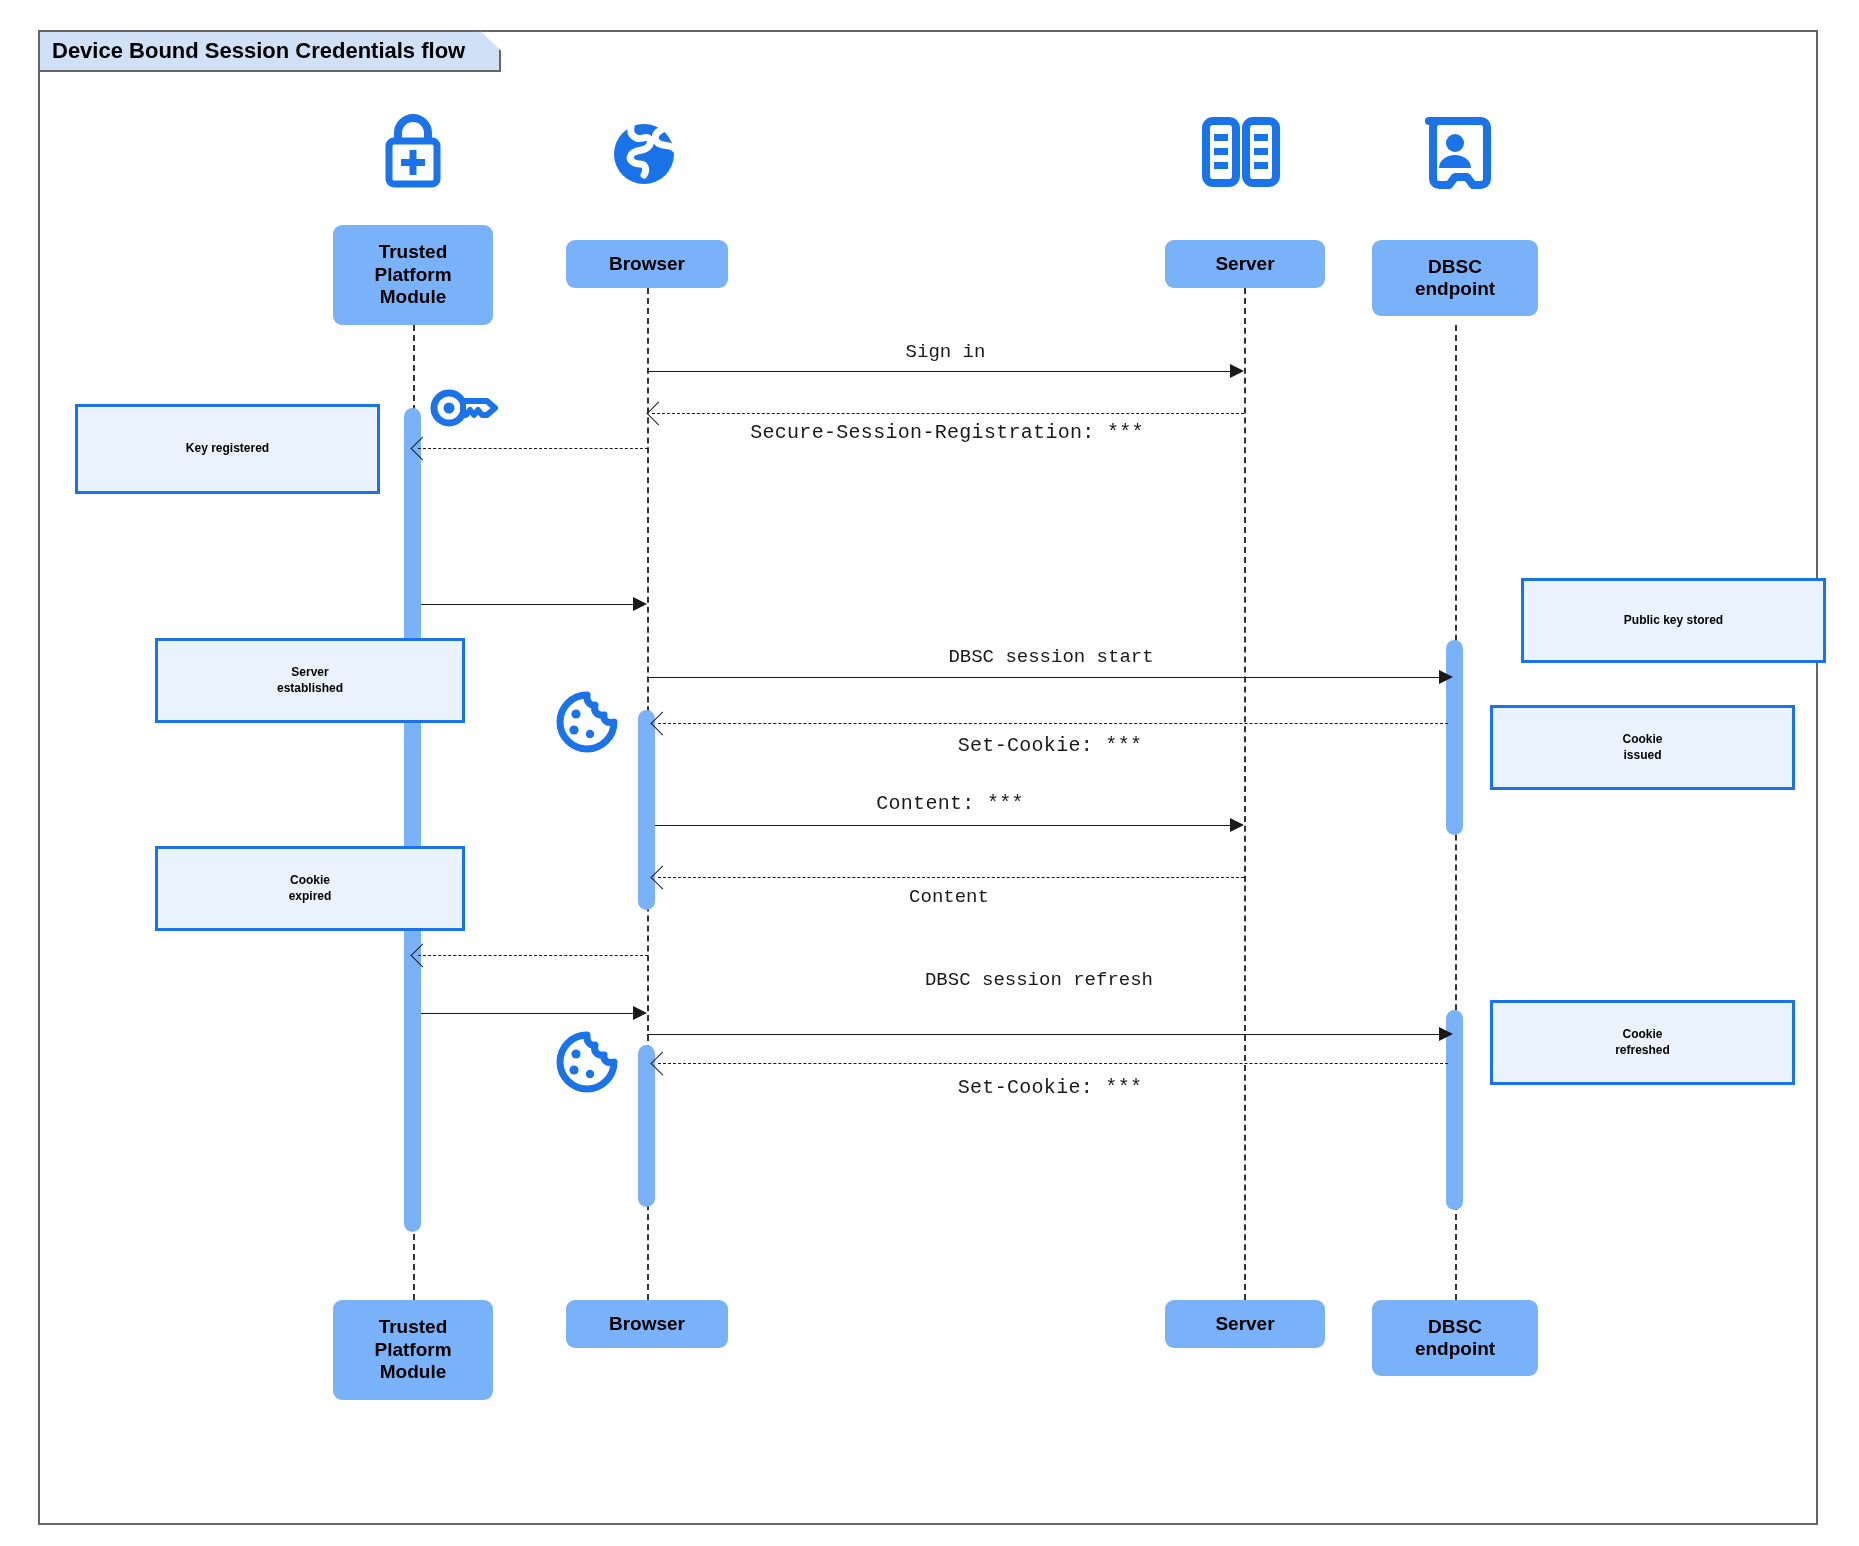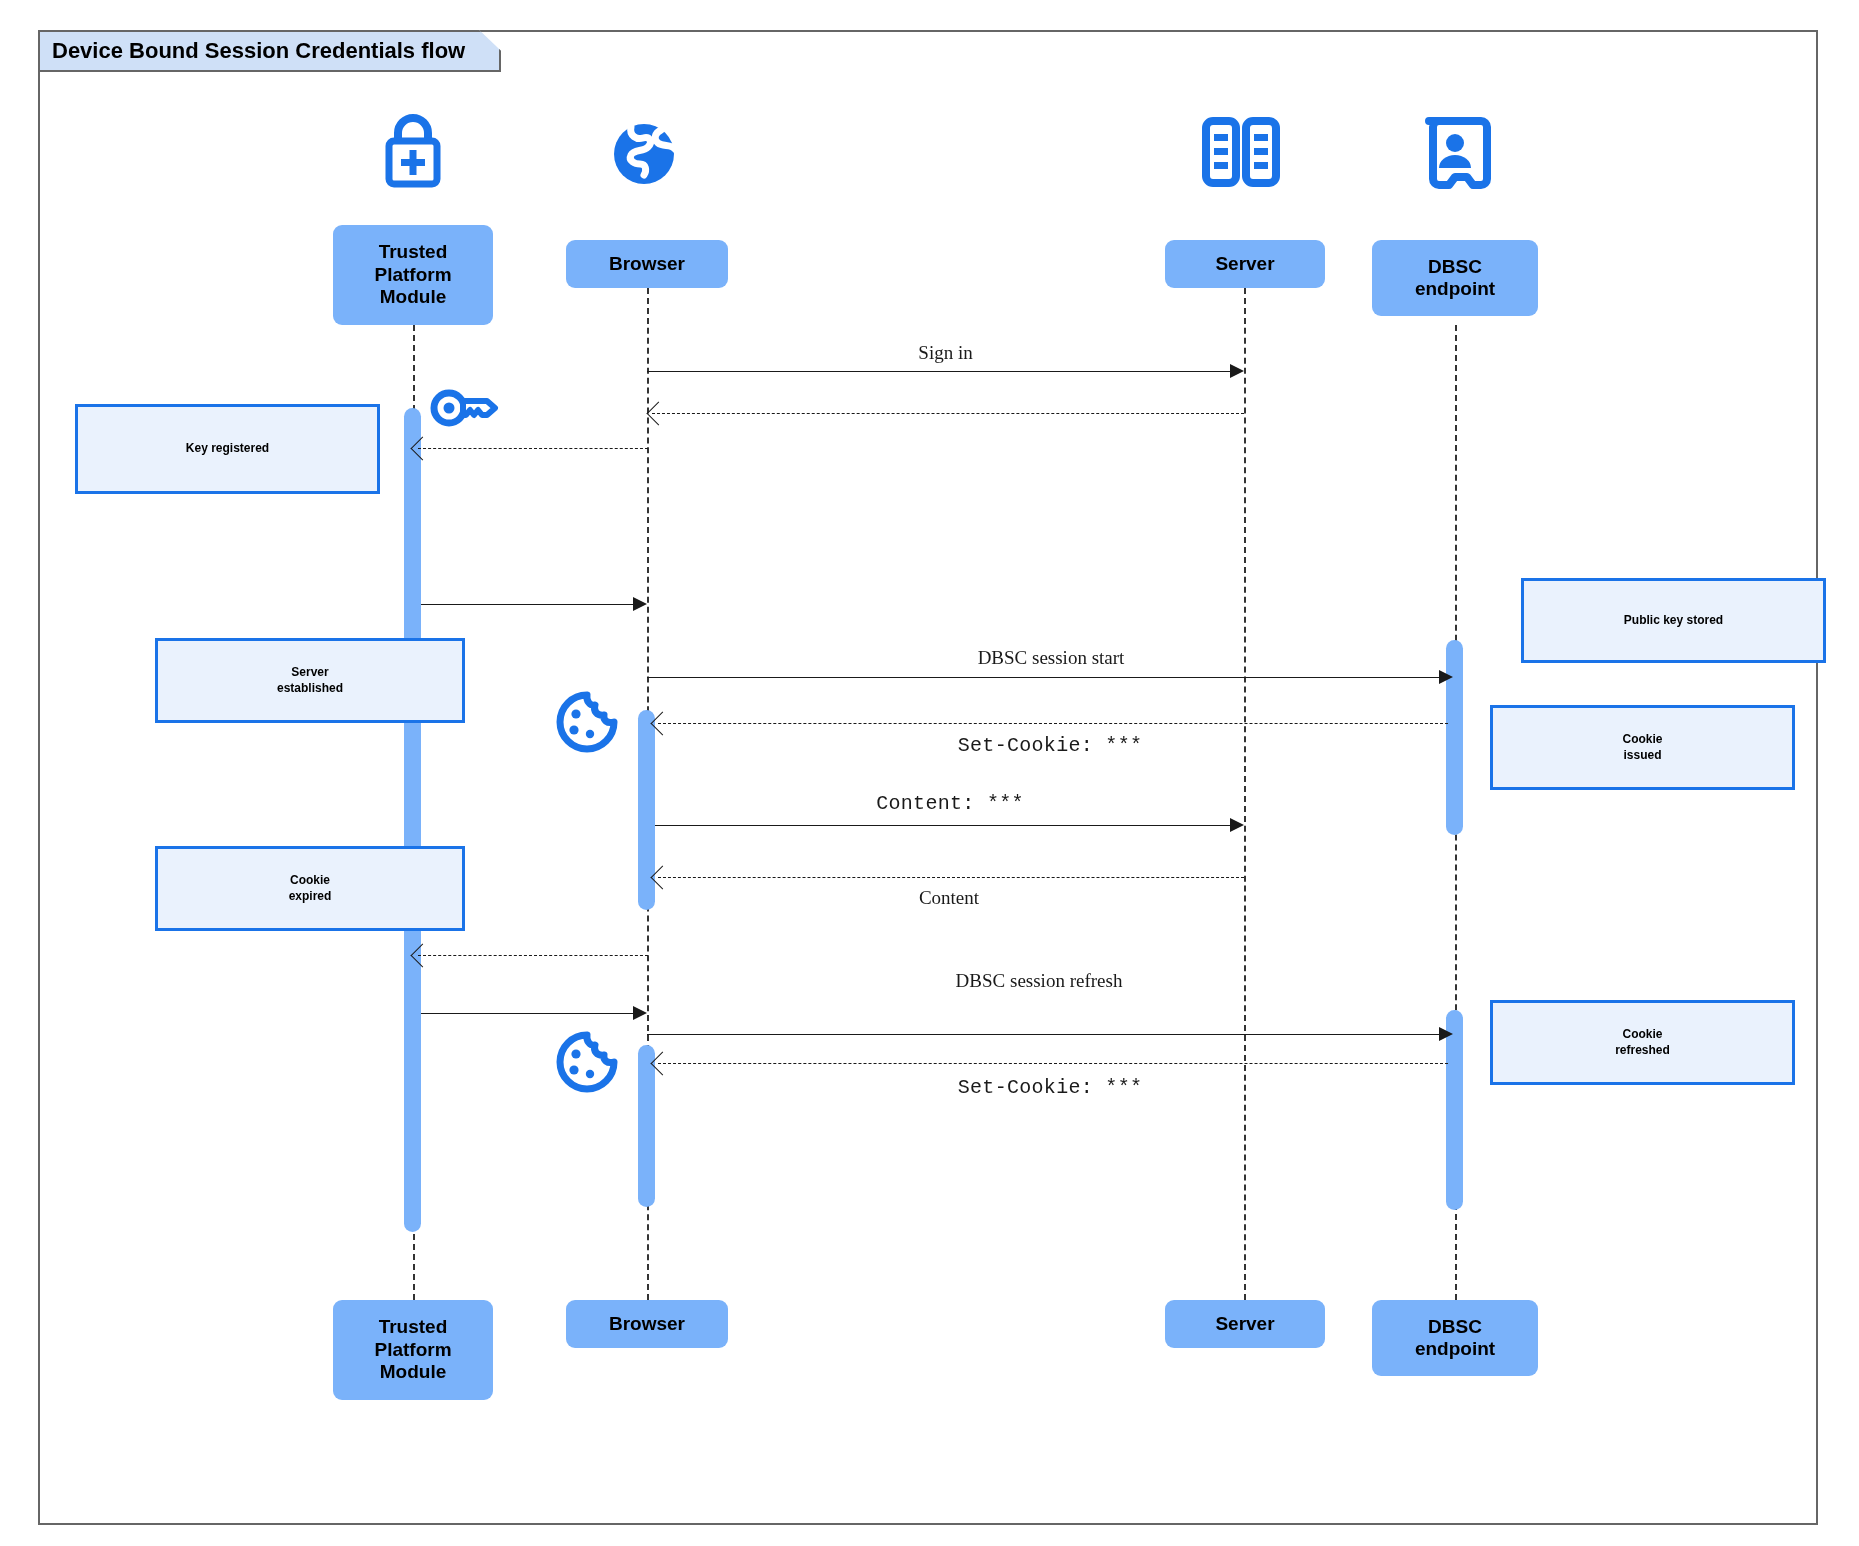--- a/index.html
+++ b/index.html
@@ -30,21 +30,21 @@
         font-weight:bold;font-size:12px;color:#000;line-height:1.28;}
 
   
   .msg-line{position:absolute;height:0;border-top:1.6px solid #1a1a1a;}
   .msg-line.dashed{border-top:1.6px dashed #1a1a1a;}
   .arrow{position:absolute;width:0;height:0;}
   .arrow.solid-r{border-top:7px solid transparent;border-bottom:7px solid transparent;border-left:14px solid #1a1a1a;}
   .arrow.open-l{width:16px;height:16px;border-left:1.8px solid #1a1a1a;border-top:1.8px solid #1a1a1a;transform:rotate(-45deg);}
   .msg-label{position:absolute;font-size:19px;color:#1a1a1a;white-space:pre;text-align:center;line-height:1.35;}
   .msg-label.mono{font-family:"Liberation Mono",monospace;font-size:20px;letter-spacing:.3px;}
-  .msg-label.sans{font-family:Liberation Serif, serif;}
+  .msg-label.sans{font-family:Liberation Mono, monospace;}
 </style>
 </head>
 <body>
 
 <div id="stage">
 
   <div class="frame"></div>
   <div class="frame-tab">
     <span class="frame-title">Device Bound Session Credentials flow</span>
   </div>
@@ -129,20 +129,21 @@
     <span style="white-space:pre-line">DBSC
 endpoint</span>
   </div>
 
   <div class="msg-label sans" style="left:647px;top:340px;width:597px;">Sign in</div>
   <div class="msg-line" style="left:647px;top:371px;width:583px;"></div>
   <div class="arrow solid-r" style="left:1230px;top:364px;"></div>
 
   <div class="msg-line dashed" style="left:652px;top:413px;width:592px;"></div>
   <div class="arrow open-l" style="left:650px;top:405px;"></div>
+  <div class="msg-label mono" style="left:647px;top:419px;width:600px;">Secure-Session-Registration: ***</div>
 
   <div class="msg-line dashed" style="left:418px;top:448px;width:230px;"></div>
   <div class="arrow open-l" style="left:414px;top:440px;"></div>
 
   <div class="msg-line" style="left:421px;top:604px;width:222px;"></div>
   <div class="arrow solid-r" style="left:633px;top:597px;"></div>
 
   <div class="msg-label sans" style="left:647px;top:645px;width:808px;">DBSC session start</div>
   <div class="msg-line" style="left:647px;top:677px;width:792px;"></div>
   <div class="arrow solid-r" style="left:1439px;top:670px;"></div>

